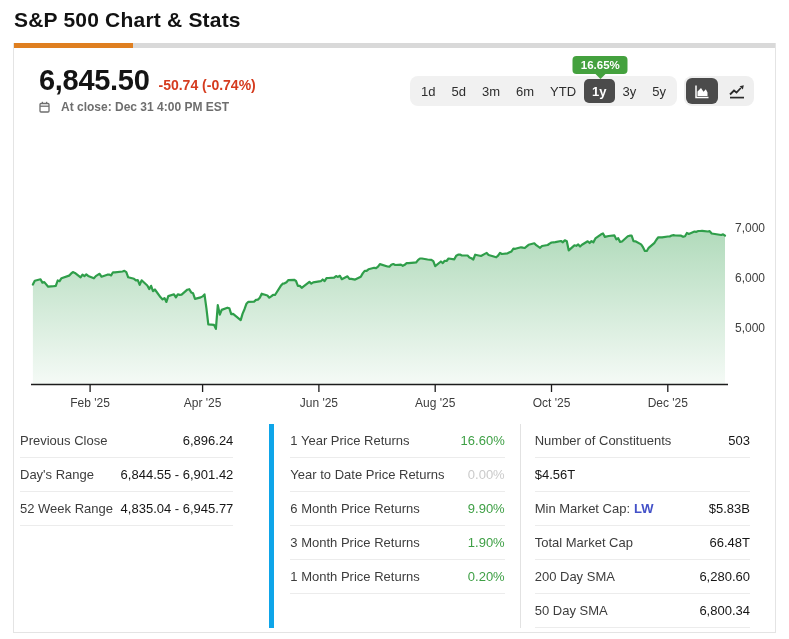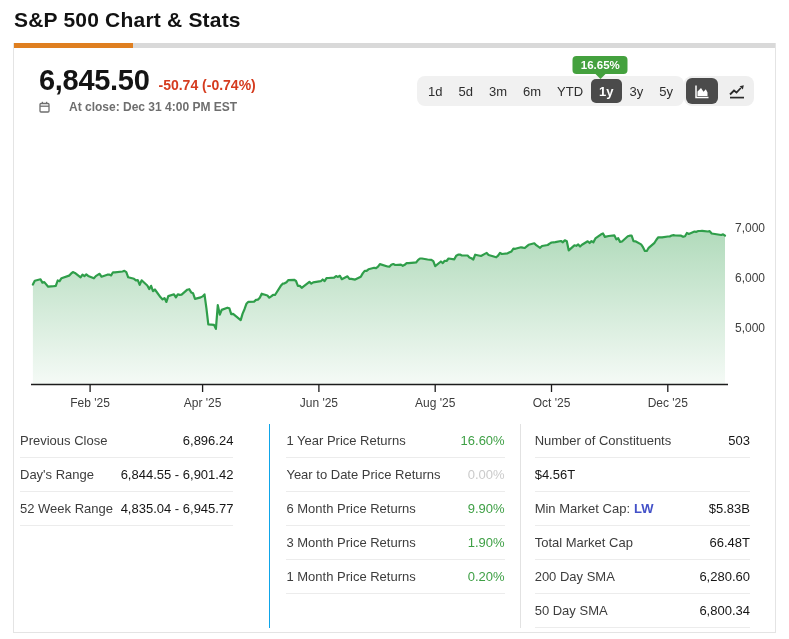--- a/index.html
+++ b/index.html
@@ -7,43 +7,43 @@
   .title{margin:8px 8px 0 14px;font-size:21px;font-weight:700;color:#121212;letter-spacing:.2px;}
   .card{position:relative;margin:11px 0 0 13px;width:761px;height:589px;background:#fff;
         border:1px solid #e4e4e4;border-top:none;}
   .topbar{height:5px;background:#d9d9d9;}
   .topbar .accent{display:block;width:119px;height:5px;background:#df7f20;}
   
   .quote{position:absolute;left:25px;top:21px;}
   .quote-line{display:flex;align-items:baseline;gap:9px;}
   .price{font-size:29px;font-weight:700;color:#141414;letter-spacing:-.3px;}
   .change{font-size:14px;font-weight:700;color:#d53b1e;}
-  .asof{display:flex;align-items:center;gap:19px;margin-top:3px;font-size:12px;font-weight:600;color:#6e6e6e;}
-  
-  .controls{position:absolute;top:33px;right:21px;display:flex;align-items:center;}
+  .asof{display:flex;align-items:center;gap:11px;margin-top:3px;font-size:12px;font-weight:600;color:#6e6e6e;}
+  
+  .controls{position:absolute;top:33px;right:21px;display:flex;align-items:center;gap:7px;}
   .range-group{display:flex;align-items:center;background:#f1f1f1;border-radius:8px;padding:3px;height:30px;box-sizing:border-box;}
   .range-btn{border:none;background:transparent;font-family:"Liberation Sans",sans-serif;font-size:13px;font-weight:500;
              color:#2e2e2e;padding:0 8px;height:24px;border-radius:5px;cursor:pointer;}
   .range-btn.selected{background:#4b4b4b;color:#fff;font-weight:600;}
   .type-group{display:flex;align-items:center;background:#efefef;border-radius:8px;padding:2px;height:30px;box-sizing:border-box;gap:4px;}
   .type-btn{border:none;background:transparent;width:30px;height:26px;border-radius:6px;display:flex;align-items:center;justify-content:center;cursor:pointer;padding:0;}
   .type-btn.selected{background:#4b4b4b;width:32px;}
   
   .badge{position:absolute;top:13px;left:591px;transform:translateX(-50%);background:#44a13e;color:#fff;
          font-size:11.5px;font-weight:700;padding:3px 8px;border-radius:4px;white-space:nowrap;z-index:3;}
   .badge .arr{position:absolute;left:50%;top:100%;transform:translateX(-50%);width:0;height:0;
               border:5px solid transparent;border-top:5px solid #44a13e;border-bottom-width:0;}
   
   .chart{position:absolute;left:0;top:95px;width:761px;height:285px;}
   .chart text{font-family:"Liberation Sans",sans-serif;font-size:12px;fill:#3d3d3d;}
   
   .stats{position:absolute;left:6px;top:381px;width:730px;display:flex;justify-content:space-between;}
   .col{box-sizing:border-box;}
   .col1{width:236px;padding-right:16px;}
-  .col2{width:257px;border-left:1px solid #0ea5e9;padding:0 15px 0 16px;margin-left:20px;}
+  .col2{width:257px;border-left:5px solid #0ea5e9;padding:0 15px 0 16px;margin-left:20px;}
   .col3{width:237px;border-left:1px solid #e2e2e2;padding-left:14px;}
   .stat-row{height:33px;display:flex;align-items:center;justify-content:space-between;border-bottom:1px solid #ececec;}
   .stat-label{font-size:13px;font-weight:500;color:#3d3d3d;white-space:nowrap;}
   .stat-value{font-size:13px;font-weight:400;color:#161616;white-space:nowrap;}
   .stat-value.pos{color:#3fa046;}
   .stat-value.muted{color:#cbcbcb;}
   .ticker-link{color:#4351c8;font-weight:700;text-decoration:none;margin-left:4px;cursor:pointer;}
 </style>
 </head>
 <body>

